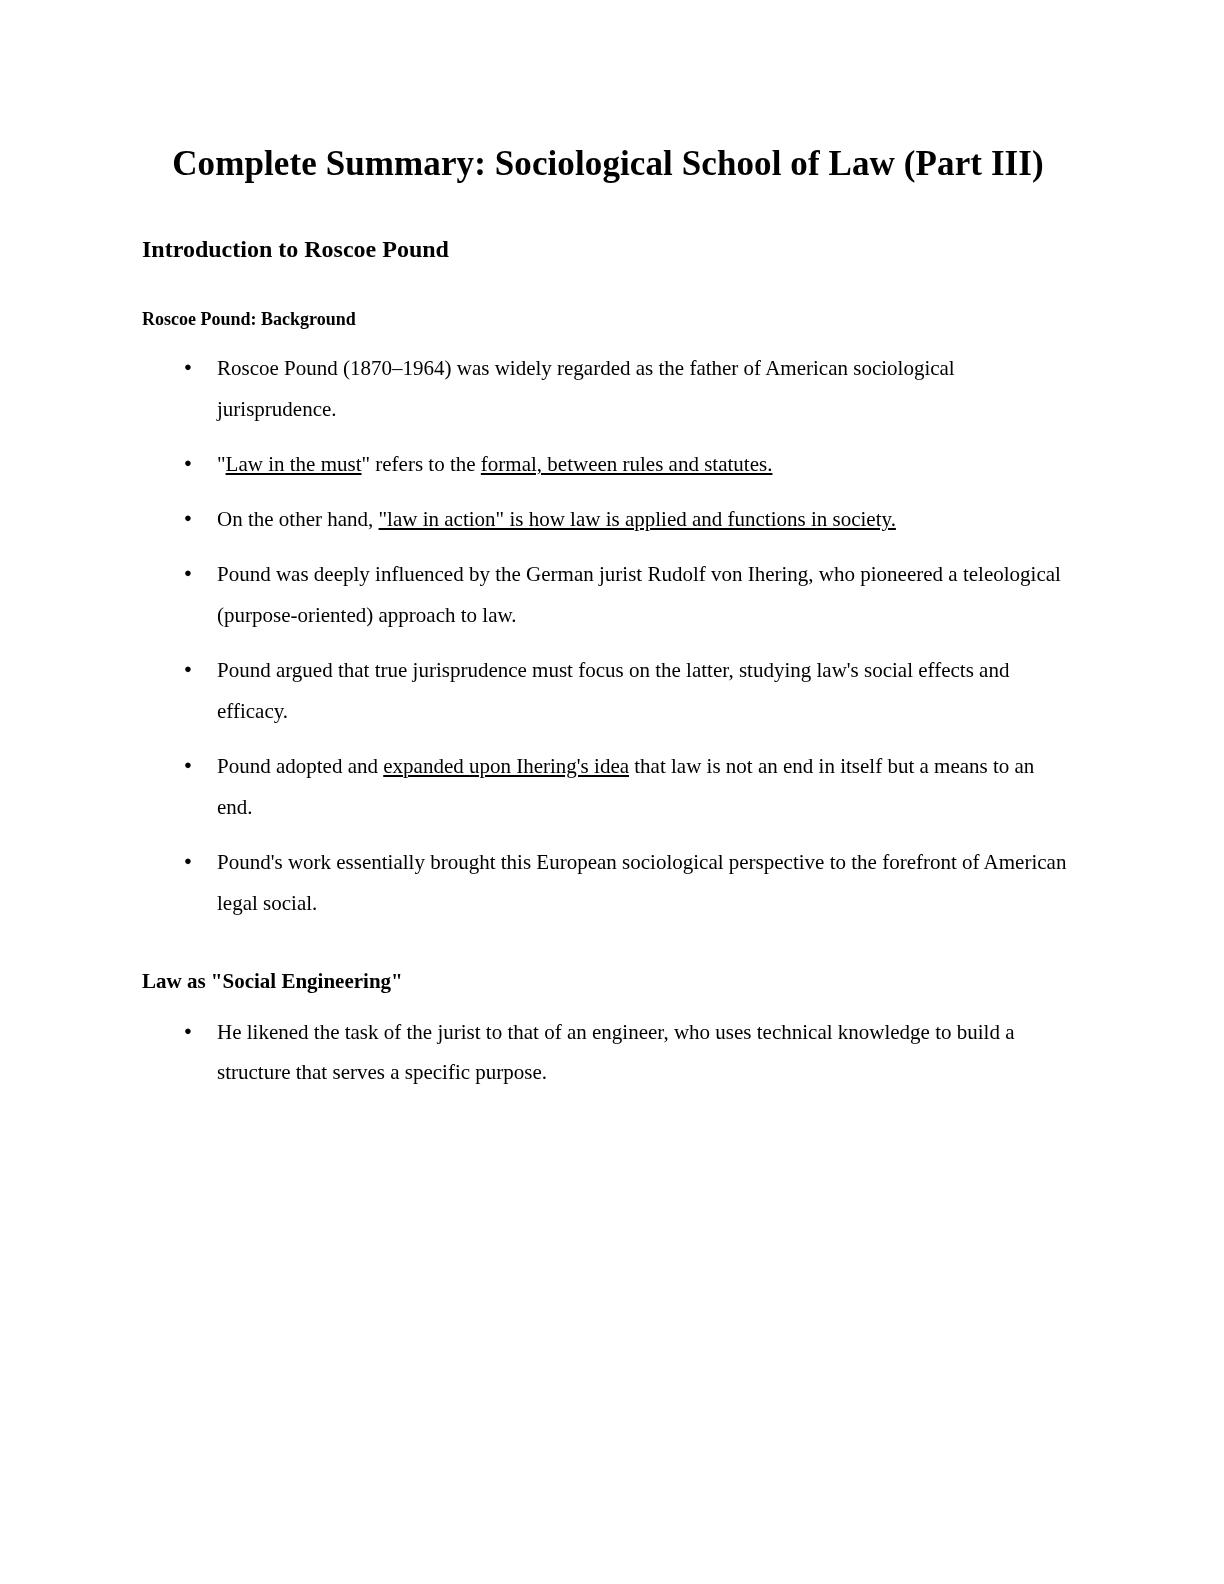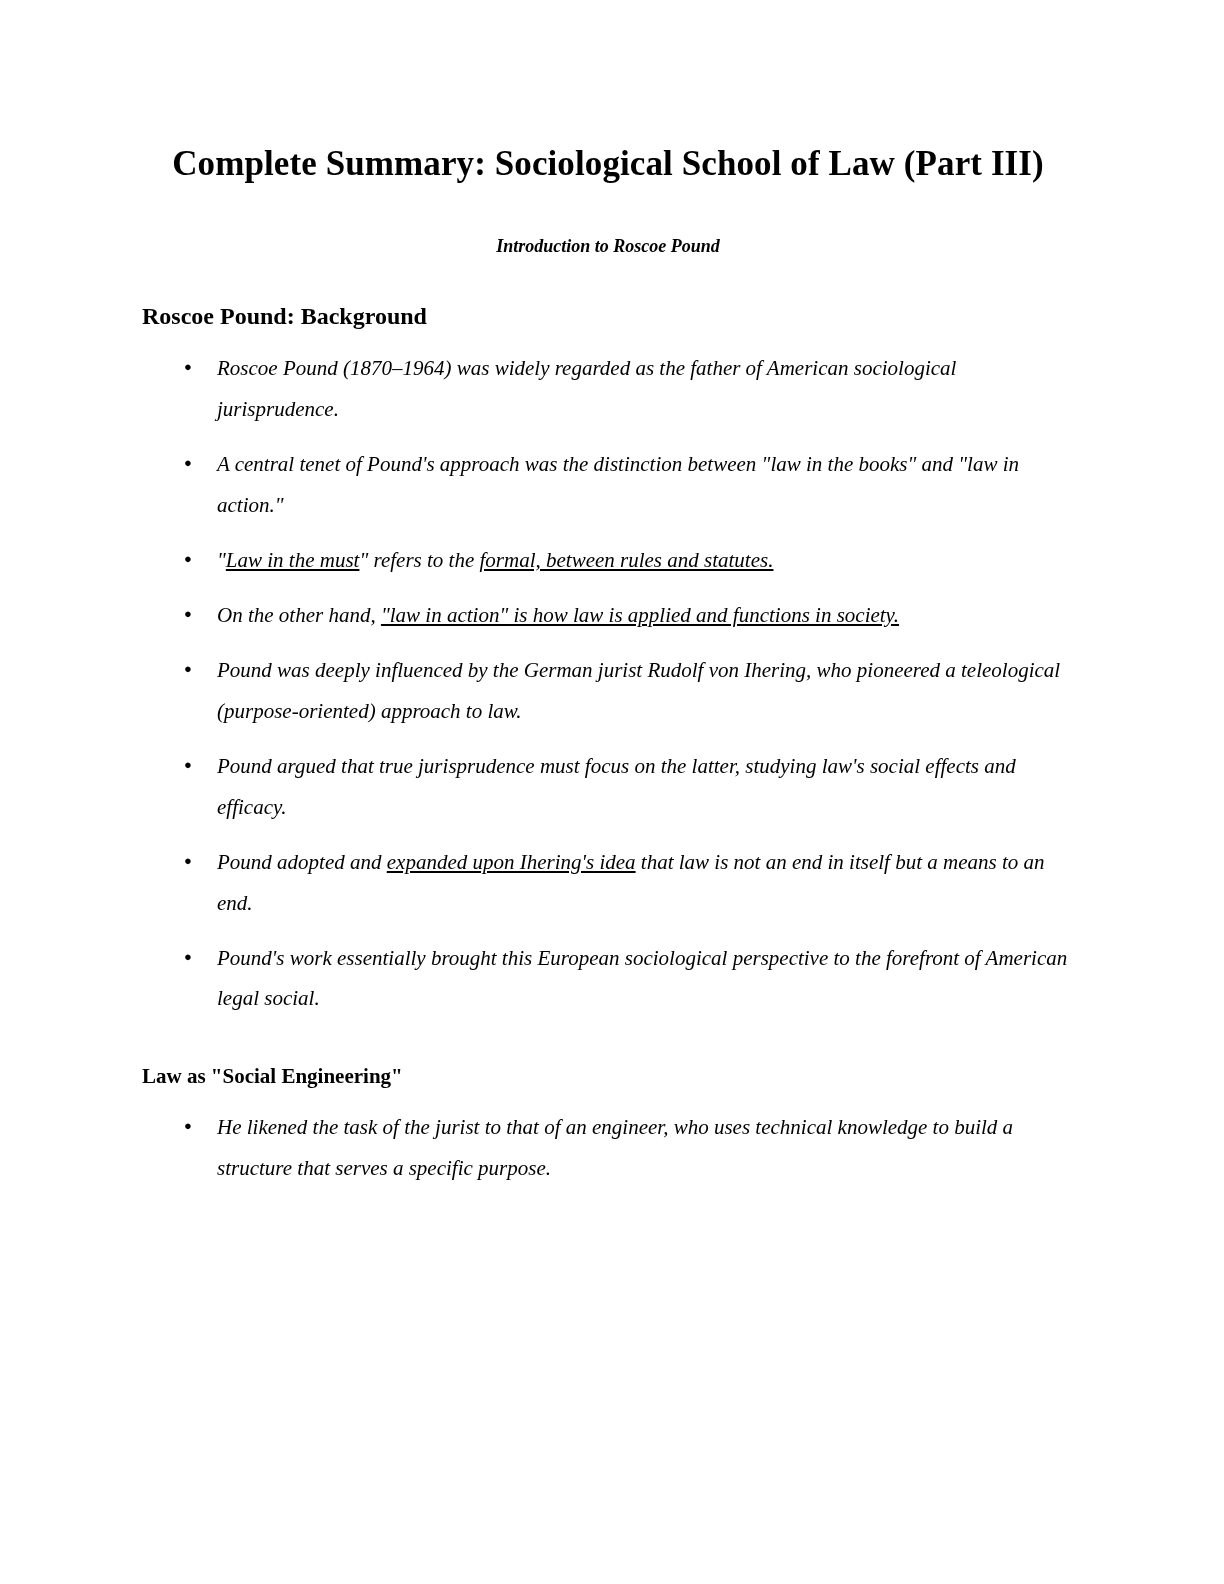--- a/index.html
+++ b/index.html
@@ -22,40 +22,37 @@
   }
   .doc-title {
     font-size: 35px;
     font-weight: bold;
     text-align: center;
     line-height: 1.38;
     margin: 0 0 0 0;
     letter-spacing: 0.1px;
   }
   .doc-subtitle {
-    font-size: 18px;
+    font-size: 24px;
     font-weight: bold;
-    font-style: italic;
-    text-align: center;
     margin: 48px 0 0 0;
   }
   .section-heading {
-    font-size: 24px;
+    font-size: 18px;
     font-weight: bold;
     margin: 46px 0 0 0;
   }
   .section-heading.small {
     font-size: 21px;
     margin-top: 45px;
   }
   ul.bullets {
     list-style: none;
     margin: 18px 0 0 0;
     padding: 0;
-    font-style: italic;
   }
   ul.bullets li {
     position: relative;
     padding-left: 75px;
     font-size: 21px;
     line-height: 1.95;
     margin-bottom: 14px;
     text-align: left;
   }
   ul.bullets li::before {
@@ -79,21 +76,20 @@
 <div class="page">
 
   <h1 class="doc-title">Complete Summary: Sociological School of Law (Part III)</h1>
 
   <h2 class="doc-subtitle">Introduction to Roscoe Pound</h2>
 
   <h3 class="section-heading">Roscoe Pound: Background</h3>
 
   <ul class="bullets">
     <li>Roscoe Pound (1870–1964) was widely regarded as the father of American sociological jurisprudence.</li>
-    <li>A central tenet of Pound's approach was the distinction between "law in the books" and "law in action."</li>
     <li><span>"</span><span class="u">Law in the must</span><span>" refers to the </span><span class="u">formal, between rules and statutes.</span></li>
     <li><span>On the other hand, </span><span class="u">"law in action" is how law is applied and functions in society.</span></li>
     <li>Pound was deeply influenced by the German jurist Rudolf von Ihering, who pioneered a teleological (purpose-oriented) approach to law.</li>
     <li>Pound argued that true jurisprudence must focus on the latter, studying law's social effects and efficacy.</li>
     <li><span>Pound adopted and </span><span class="u">expanded upon Ihering's idea</span><span> that law is not an end in itself but a means to an end.</span></li>
     <li>Pound's work essentially brought this European sociological perspective to the forefront of American legal social.</li>
   </ul>
 
   <h3 class="section-heading small">Law as "Social Engineering"</h3>
 

